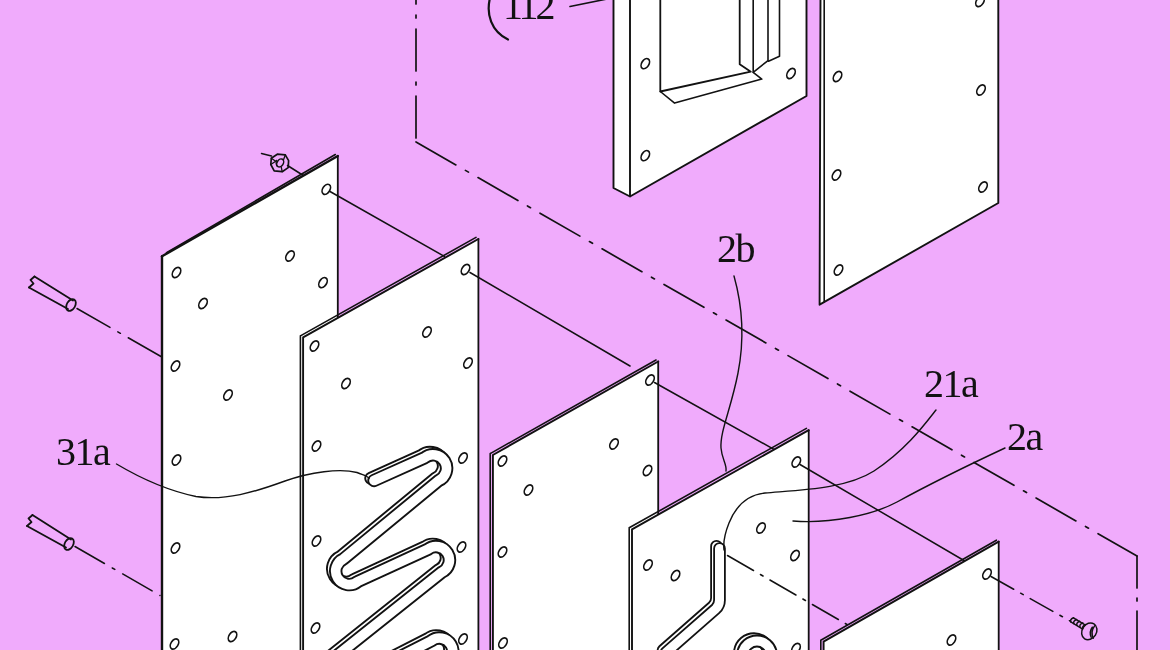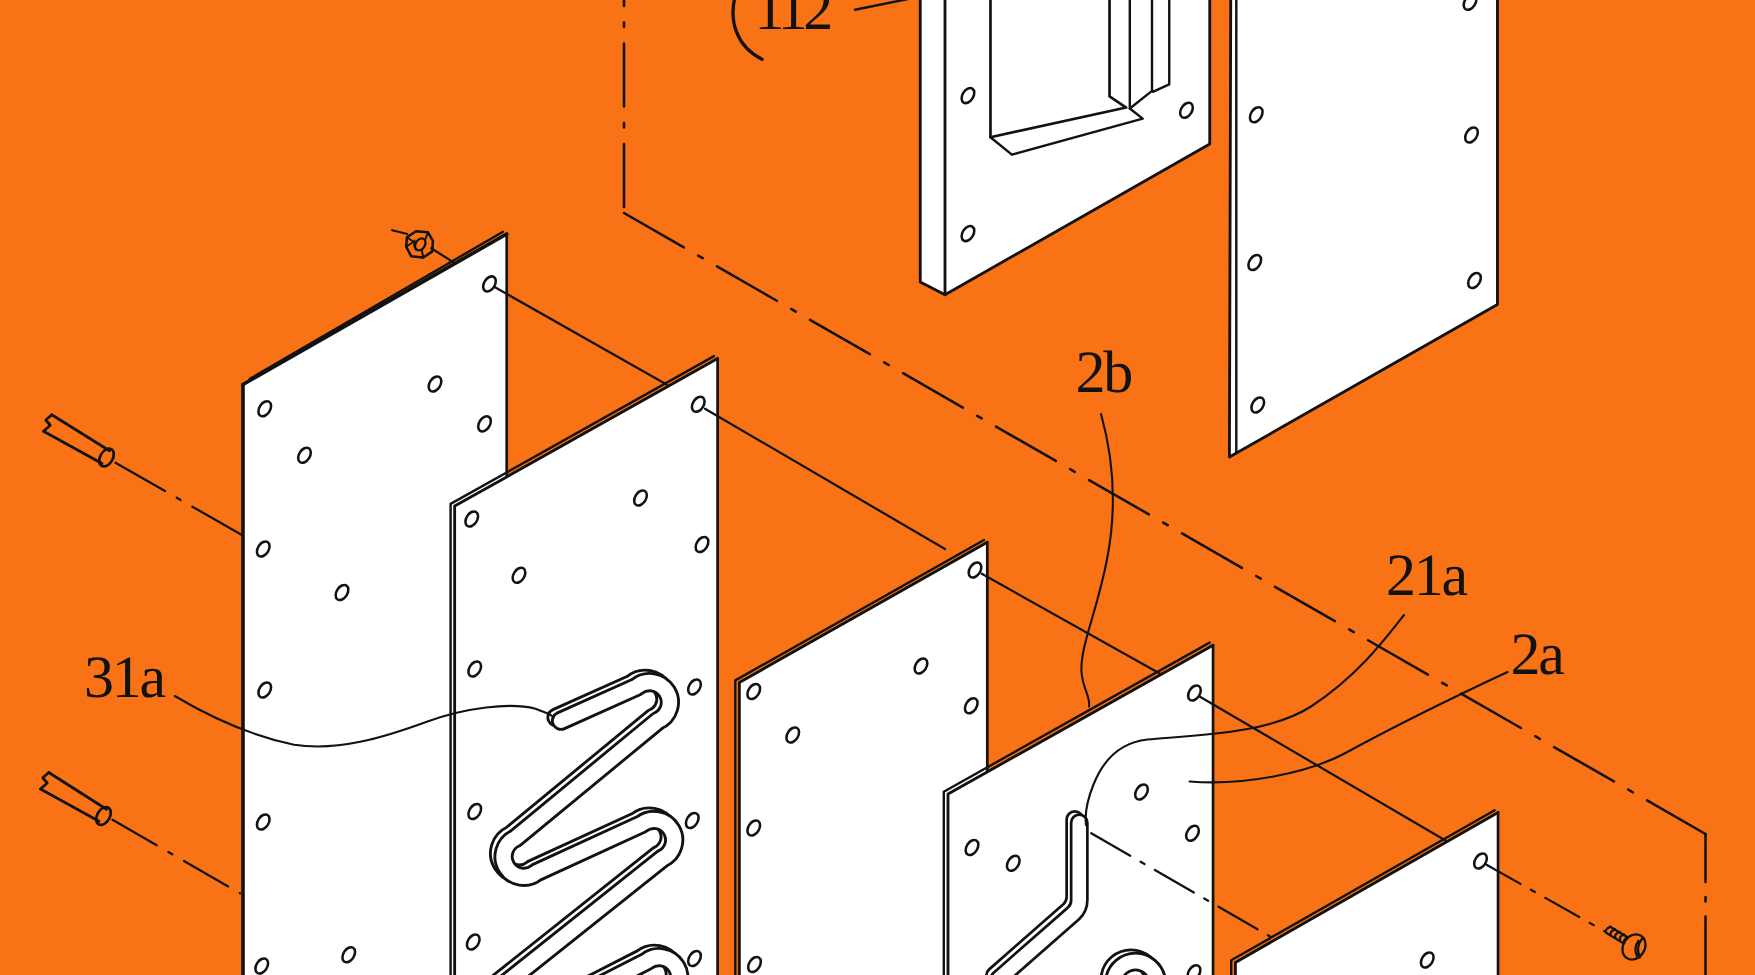--- a/index.html
+++ b/index.html
@@ -1,16 +1,16 @@
 <!DOCTYPE html>
 <html><head>
 <meta charset="utf-8">
 <style>
   html,body{margin:0;padding:0;background:#ffffff;}
-  #stage{position:relative;width:1170px;height:650px;background:#f97316;overflow:hidden;}
+  #stage{position:relative;width:1170px;height:650px;background:#f0abfc;overflow:hidden;}
   svg{display:block;}
   .ln{stroke:#121212;fill:none;stroke-linecap:round;stroke-linejoin:round;}
   text{fill:#121212;font-family:"Liberation Serif","DejaVu Serif",serif;}
 </style>
 </head>
 <body>
 
 <div id="stage">
 <svg width="1170" height="650" viewBox="0 0 1170 650">
 

